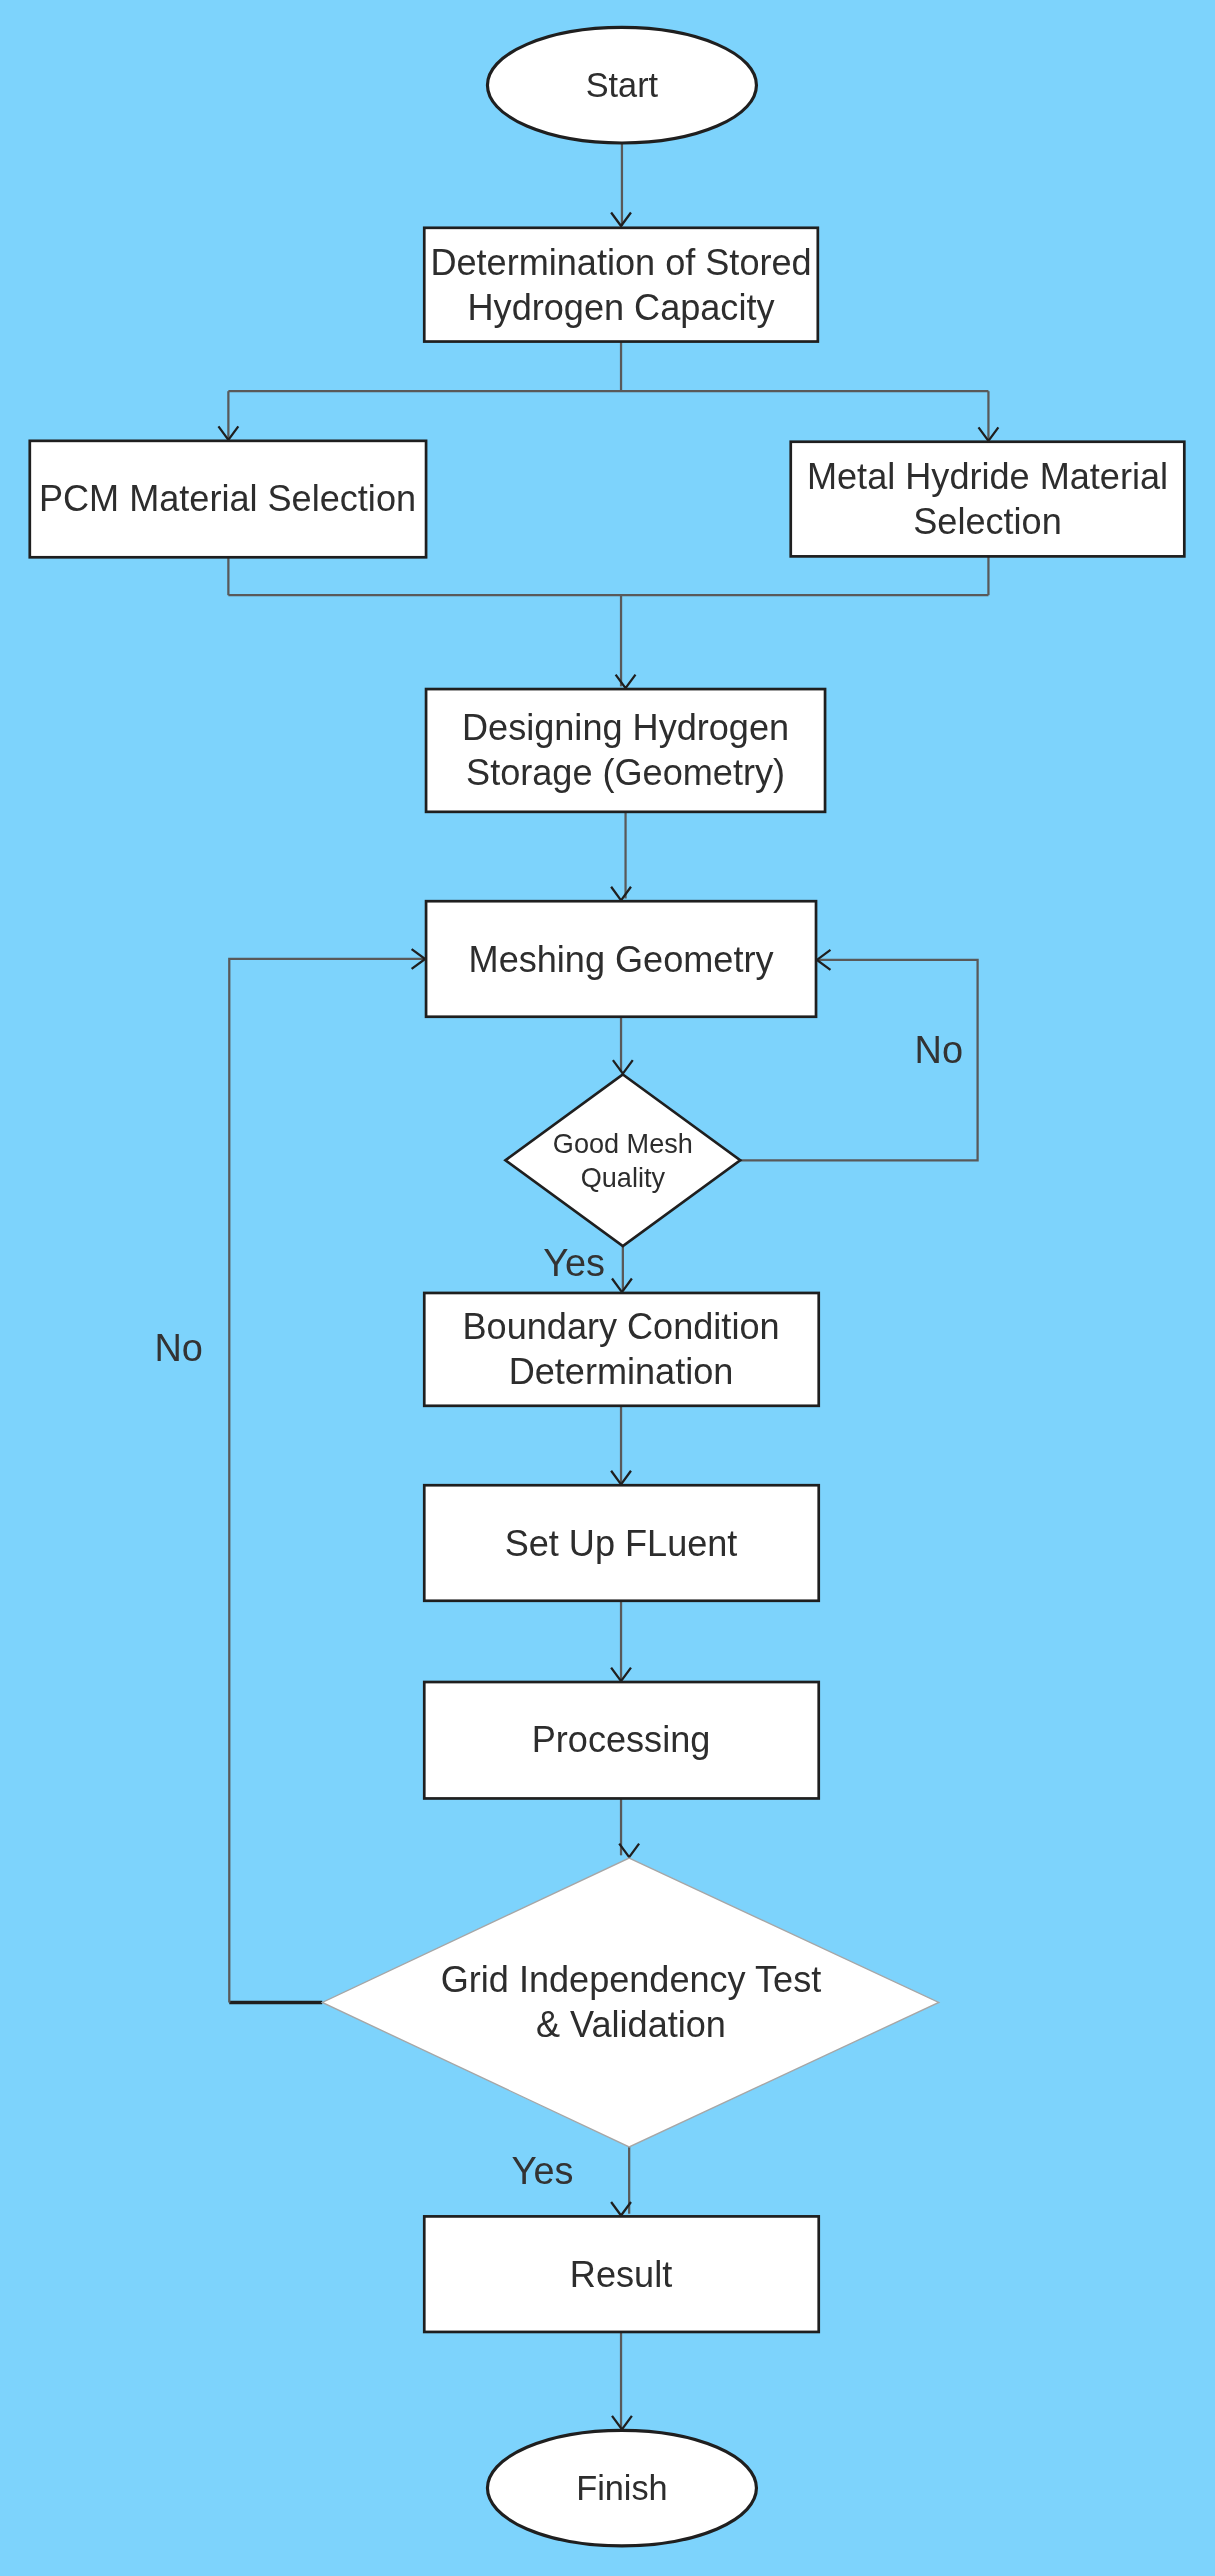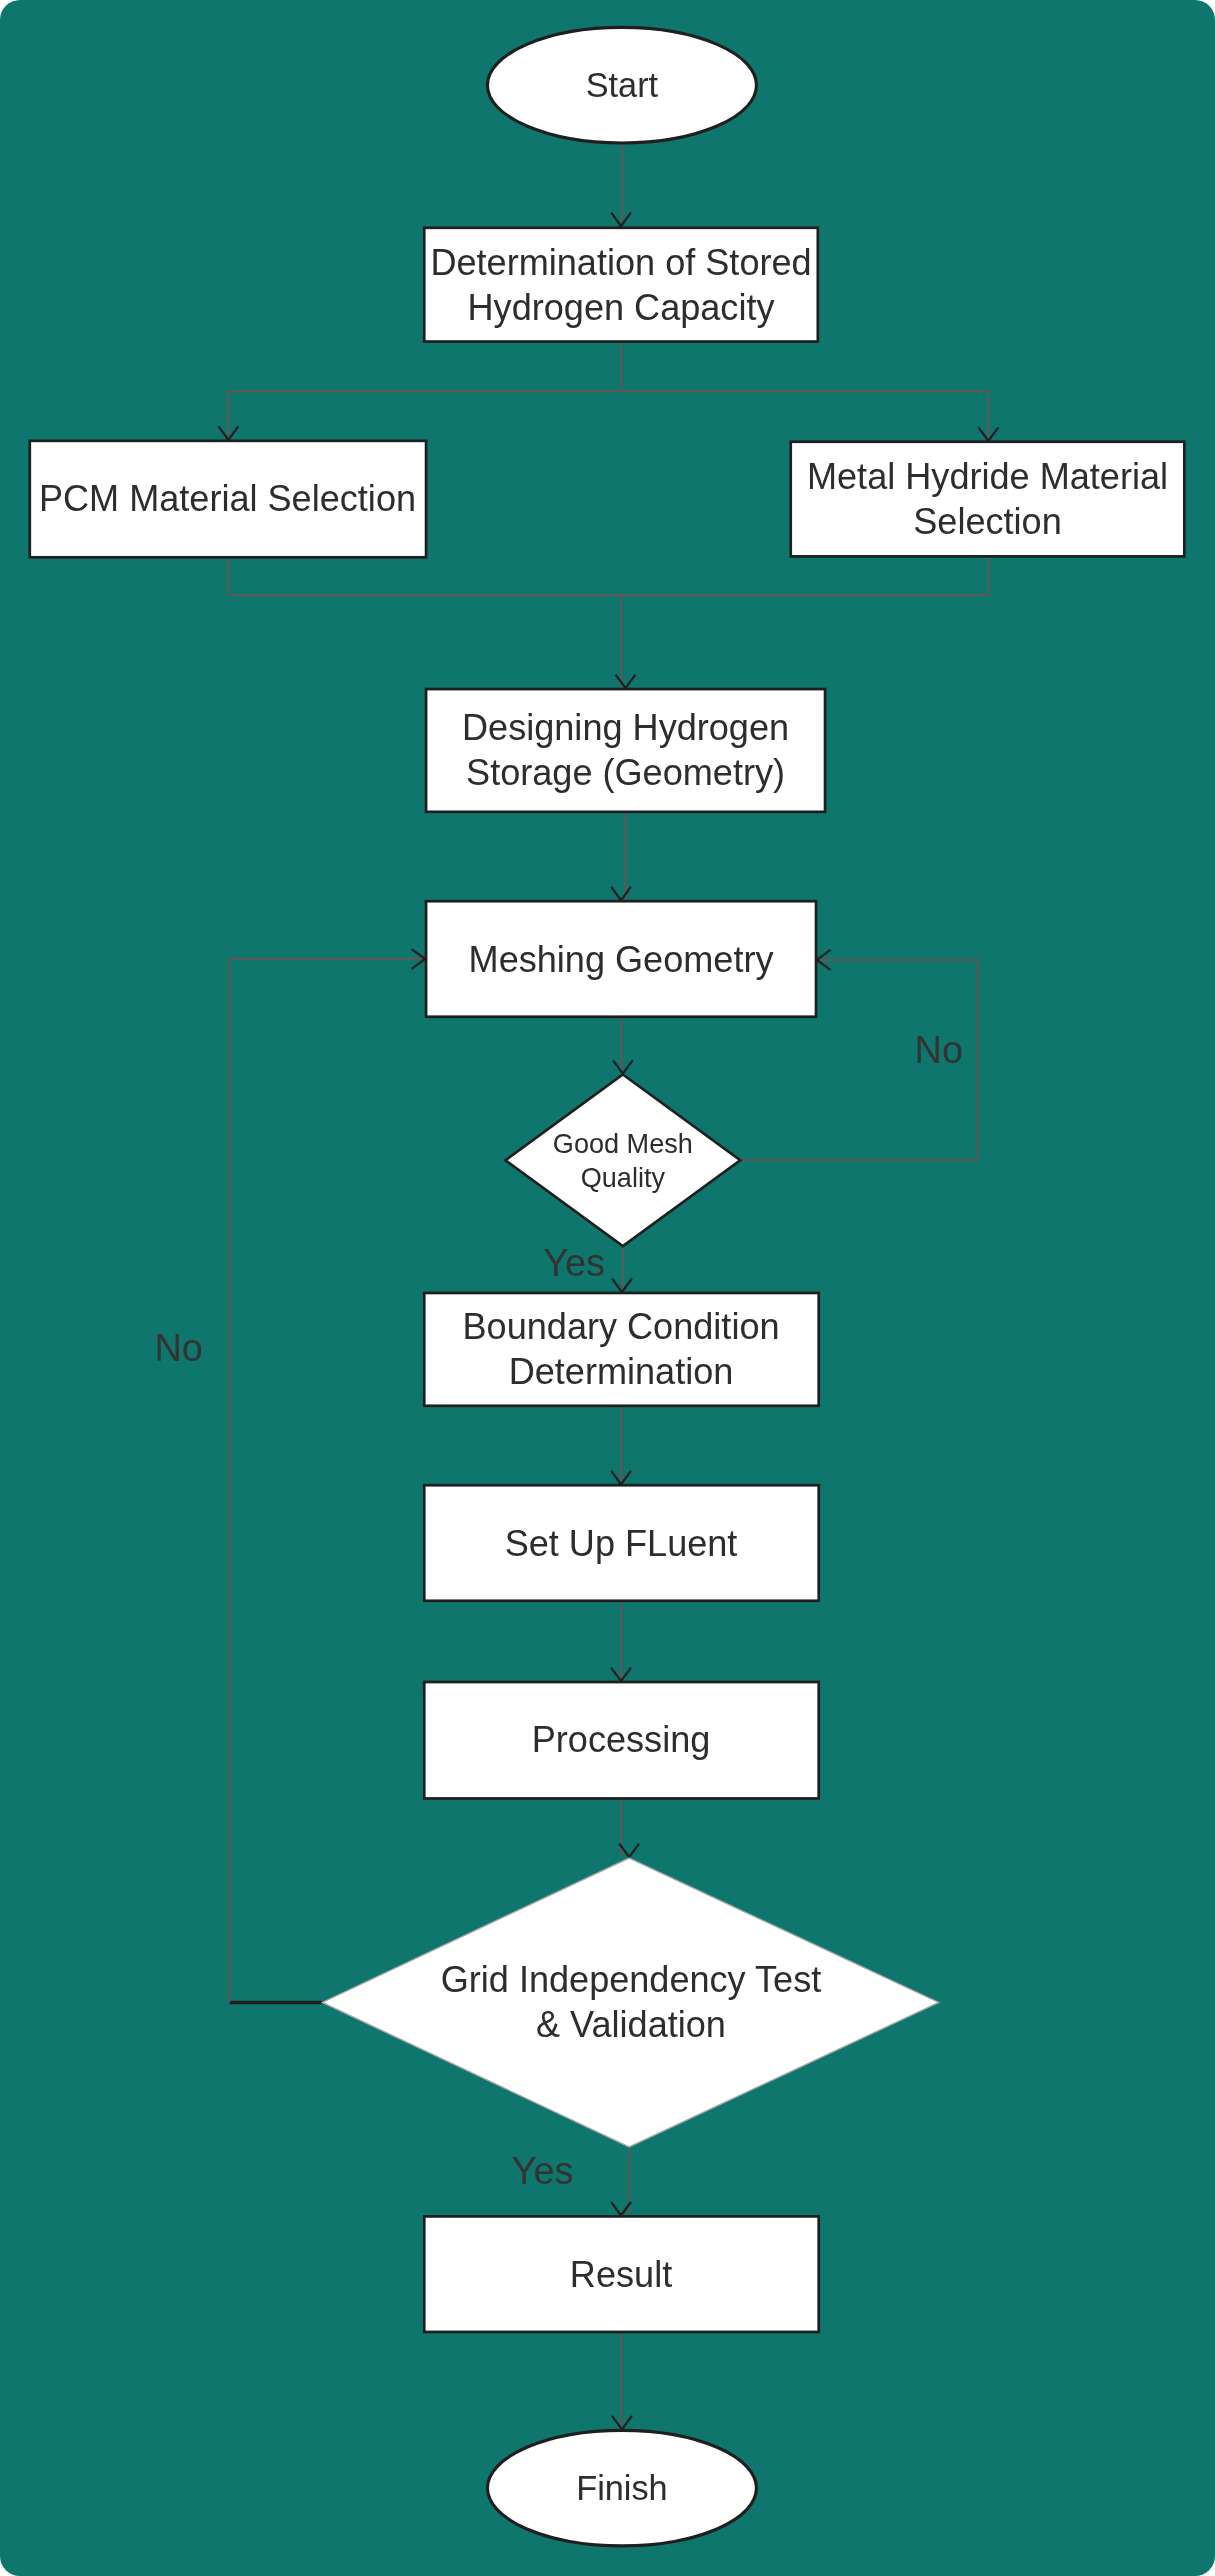--- a/index.html
+++ b/index.html
@@ -4,22 +4,21 @@
 <style>
   html, body {
     margin: 0;
     padding: 0;
     background: #ffffff;
   }
   .canvas {
     width: 1215px;
     height: 2576px;
     position: relative;
-    background: #0f766e;
-    border-radius: 20px;
+    background: #7dd3fc;
   }
   svg {
     display: block;
   }
   text {
     font-family: "Liberation Sans", sans-serif;
     fill: #2d2d2d;
   }
   .node-text   { font-size: 40px; }
   .small-text  { font-size: 30px; }

